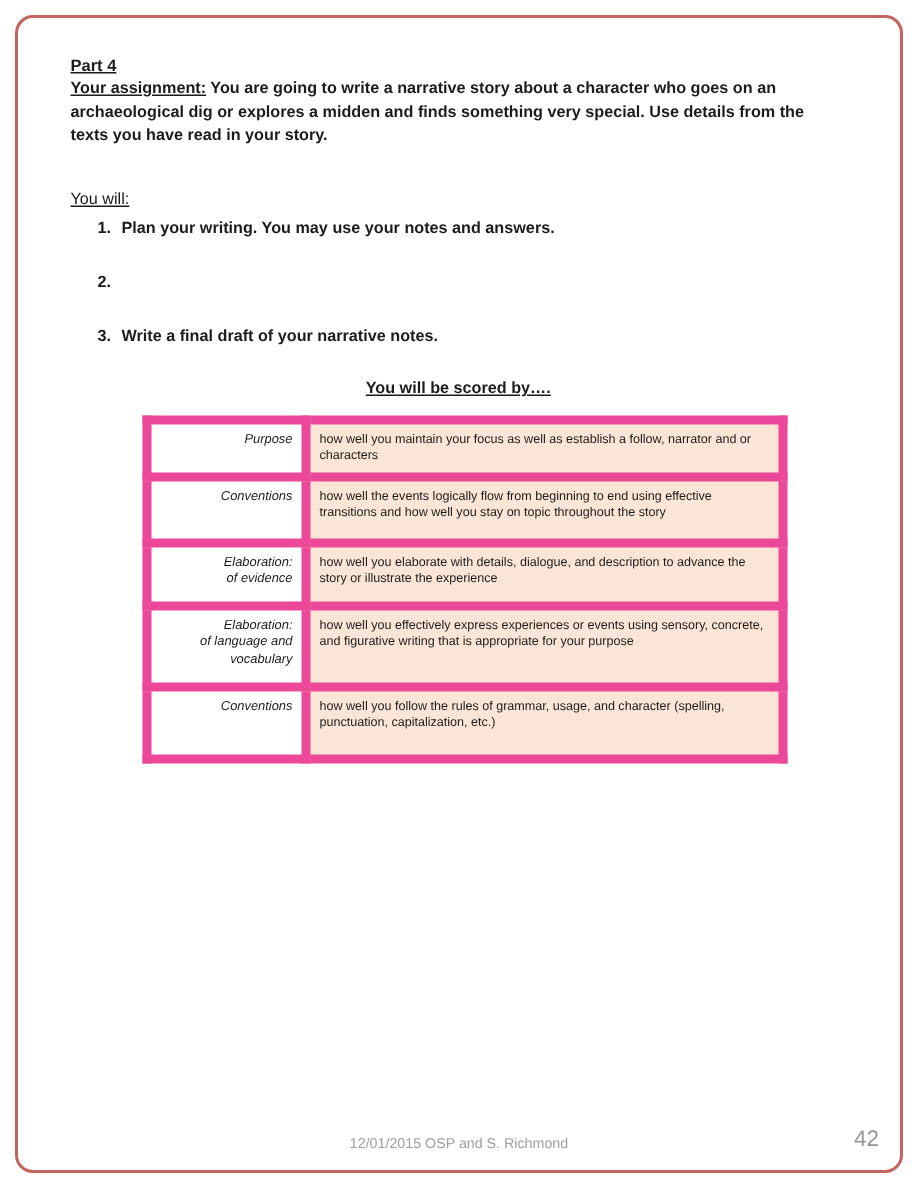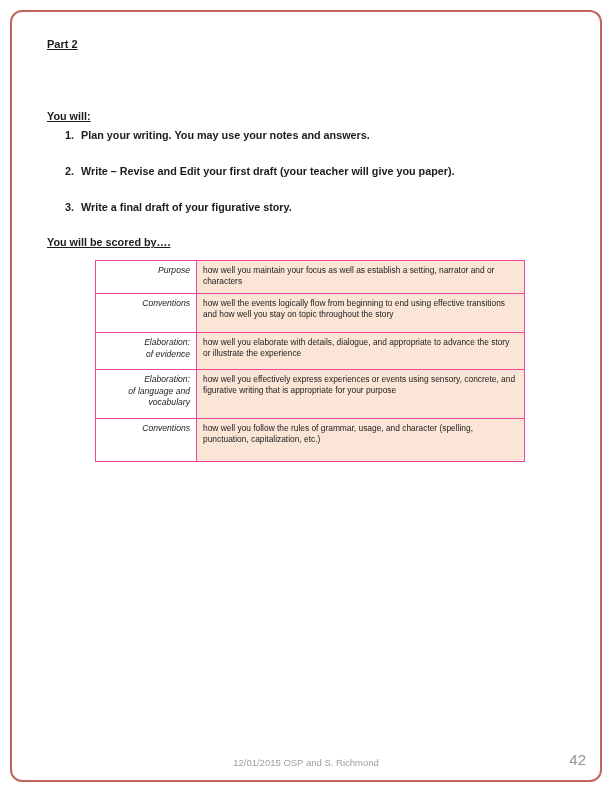--- a/index.html
+++ b/index.html
@@ -27,46 +27,46 @@
     text-decoration:underline;
     margin-bottom:2px;
   }
   .assignment{
     margin:0;
     font-size:10.8px;font-weight:bold;
     line-height:1.45;
   }
   .underline{text-decoration:underline;}
   .you-will{
-    margin-top:60px;
-    font-size:10.8px;font-weight:bold;
+    margin-top:28px;
+    font-size:10.8px;font-weight:normal;
     text-decoration:underline;
   }
   .steps{margin-top:6px;padding-left:18px;}
   .step{
     display:flex;
     font-size:10.8px;font-weight:bold;
     line-height:1.4;
     margin-bottom:21px;
   }
   .step .num{width:16px;flex:0 0 16px;}
   .scored-title{
-    text-align:left;
+    text-align:center;
     font-size:10.8px;font-weight:bold;
     text-decoration:underline;
     margin-top:2px;
   }
   .score-table{
     border-collapse:collapse;
     margin:12px 0 0 48px;
     width:430px;
     table-layout:fixed;
   }
   .score-table td{
-    border:1px solid #ec4899;
+    border:6px solid #ec4899;
     vertical-align:top;
     padding:4px 6px;
   }
   .score-table td.label{
     width:88px;
     text-align:right;
     font-style:italic;
     font-size:8.6px;
     line-height:1.3;
     background:#ffffff;
@@ -101,56 +101,56 @@
   }
 </style>
 </head>
 <body>
 
 <div class="page">
   <div class="page-border"></div>
 
   <div class="content">
 
-    <div class="part-label">Part 2</div>
+    <div class="part-label">Part 4</div>
 
+    <p class="assignment"><span class="underline">Your assignment:</span><span> You are going to write a narrative story about a character who goes on an archaeological dig or explores a midden and finds something very special. Use details from the texts you have read in your story.</span></p>
 
     <div class="you-will">You will:</div>
 
     <div class="steps">
       <div class="step">
         <span class="num">1.</span>
         <span>Plan your writing.  You may use your notes and answers.</span>
       </div>
       <div class="step">
         <span class="num">2.</span>
-        <span>Write – Revise and Edit your first draft (your teacher will give you paper).</span>
       </div>
       <div class="step">
         <span class="num">3.</span>
-        <span>Write a final draft of your figurative story.</span>
+        <span>Write a final draft of your narrative notes.</span>
       </div>
     </div>
 
     <div class="scored-title">You will be scored by….</div>
 
     <table class="score-table">
       <tbody>
         <tr>
           <td class="label">Purpose</td>
-          <td class="desc">how well you maintain your focus as well as establish a setting, narrator and or characters</td>
+          <td class="desc">how well you maintain your focus as well as establish a follow, narrator and or characters</td>
         </tr>
         <tr>
           <td class="label">Conventions</td>
           <td class="desc">how well the events logically flow from beginning to end using effective transitions and how well you stay on topic throughout the story</td>
         </tr>
         <tr>
           <td class="label">Elaboration:
 of evidence</td>
-          <td class="desc">how well you elaborate with details, dialogue, and appropriate to advance the story or illustrate the experience</td>
+          <td class="desc">how well you elaborate with details, dialogue, and description to advance the story or illustrate the experience</td>
         </tr>
         <tr>
           <td class="label">Elaboration:
 of language and
 vocabulary</td>
           <td class="desc">how well you effectively express experiences or events using sensory, concrete, and figurative writing that is appropriate for your purpose</td>
         </tr>
         <tr>
           <td class="label">Conventions</td>
           <td class="desc">how well you follow the rules of grammar, usage, and character (spelling, punctuation, capitalization, etc.)</td>

